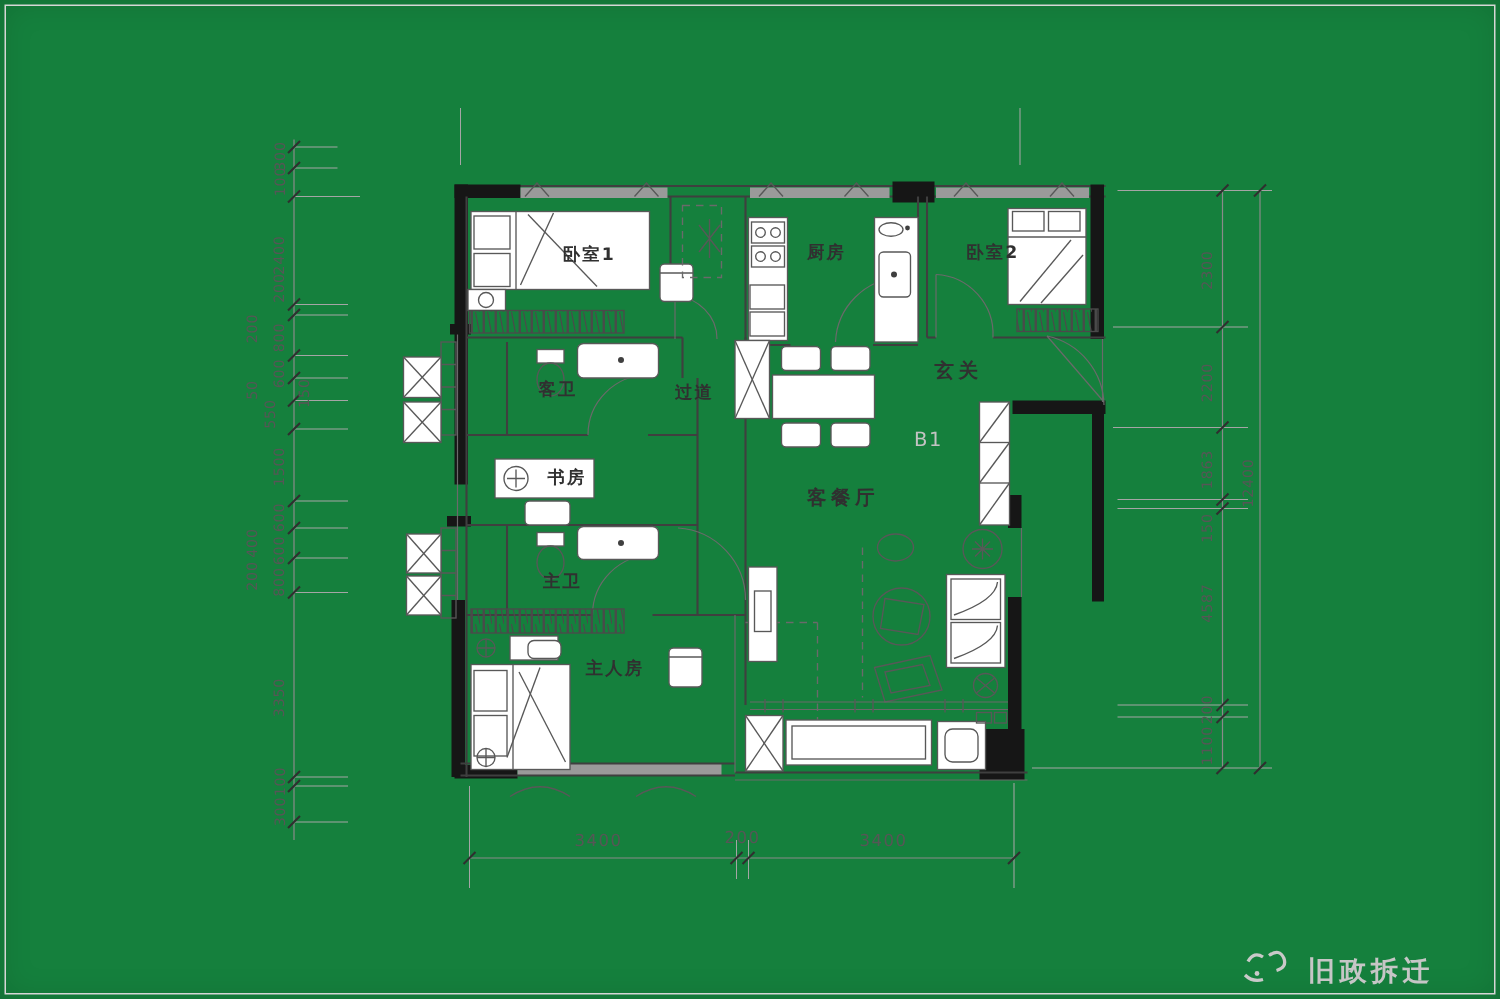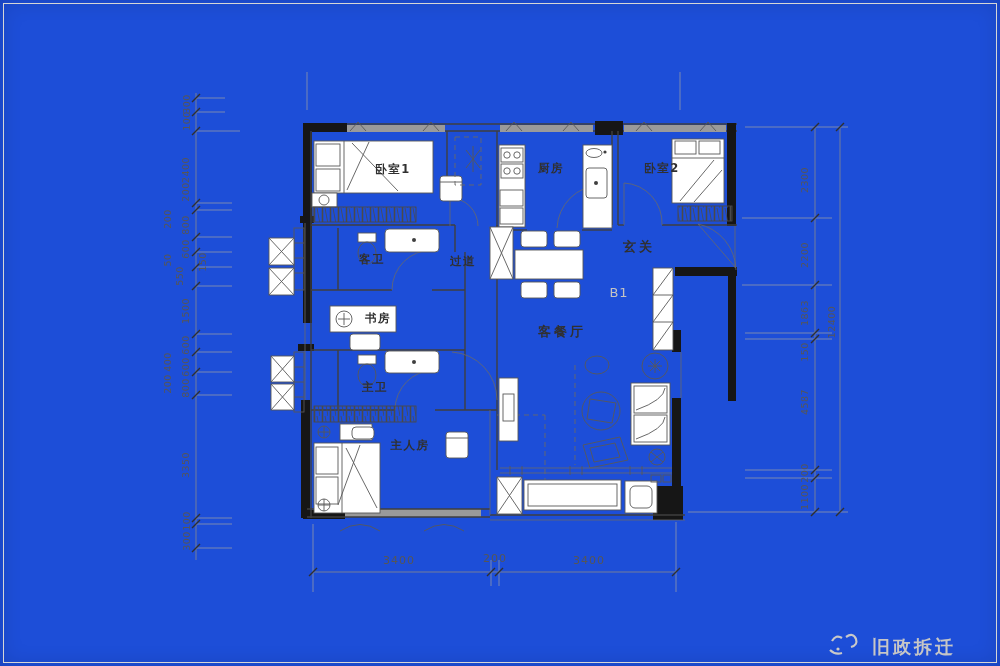--- a/index.html
+++ b/index.html
@@ -1,17 +1,17 @@
 <!DOCTYPE html>
 <html><head>
 <meta charset="utf-8">
 <style>
   html,body{margin:0;padding:0;background:#e8e8e8;}
   .stage{
-    position:relative;width:1000px;height:666px;background:#1d4ed8;
+    position:relative;width:1000px;height:666px;background:#15803d;
     font-family:"DejaVu Sans","Liberation Sans",sans-serif;overflow:hidden;
     box-shadow:inset 0 0 22px rgba(0,0,0,.14);
   }
   .stage::after{
     content:"";position:absolute;inset:3px;border:1px solid #d6d6d6;pointer-events:none;
   }
   svg{position:absolute;left:0;top:0;}
   
   .w  {stroke:#3f3f3f;stroke-width:1.4;fill:none;}
   .w2 {stroke:#6a6a6a;stroke-width:.8;fill:none;}

